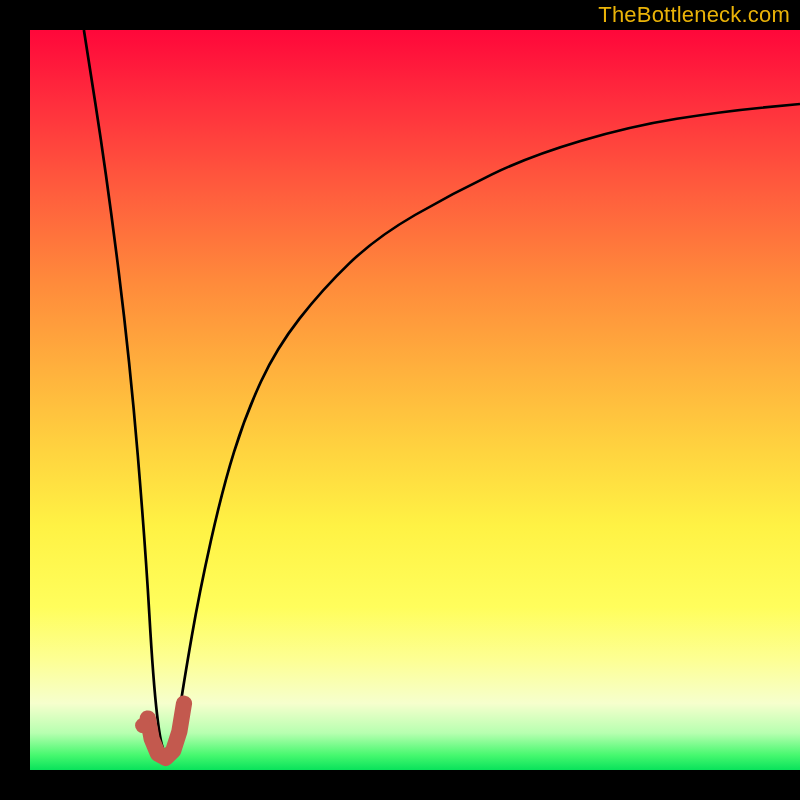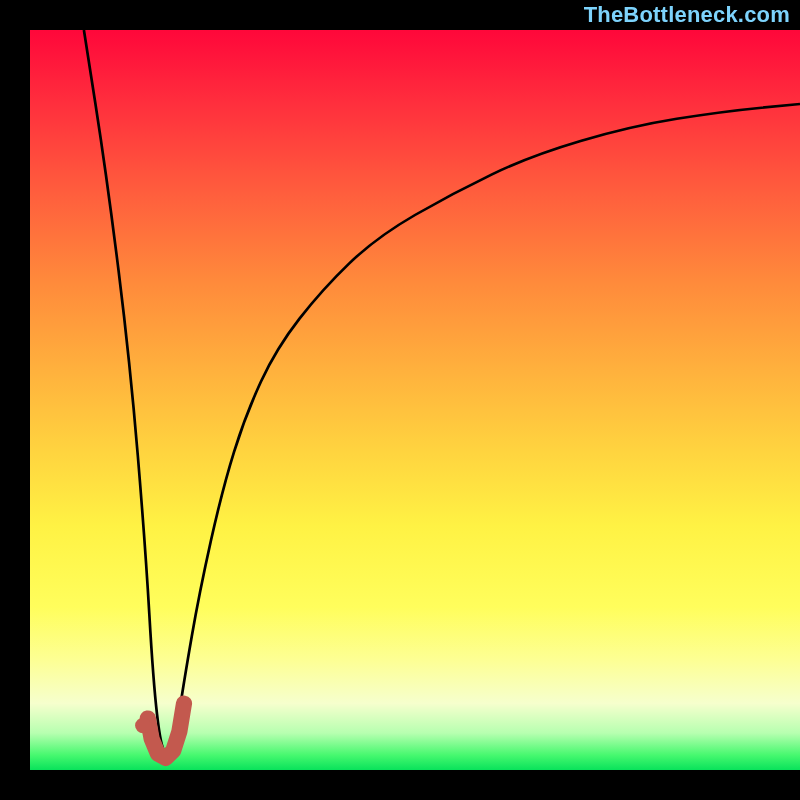--- a/index.html
+++ b/index.html
@@ -14,23 +14,23 @@
   .frame {
     position: relative;
     width: 800px;
     height: 800px;
     background: #000;
   }
   .watermark {
     position: absolute;
     top: 2px;
     right: 10px;
-    color: #7dd3fc;
+    color: #eab308;
     font-size: 22px;
-    font-weight: 700;
+    font-weight: 400;
     letter-spacing: 0.2px;
     z-index: 5;
     user-select: text;
   }
   .plot-bg {
     position: absolute;
     left: 30px;
     top: 30px;
     width: 770px;
     height: 740px;

